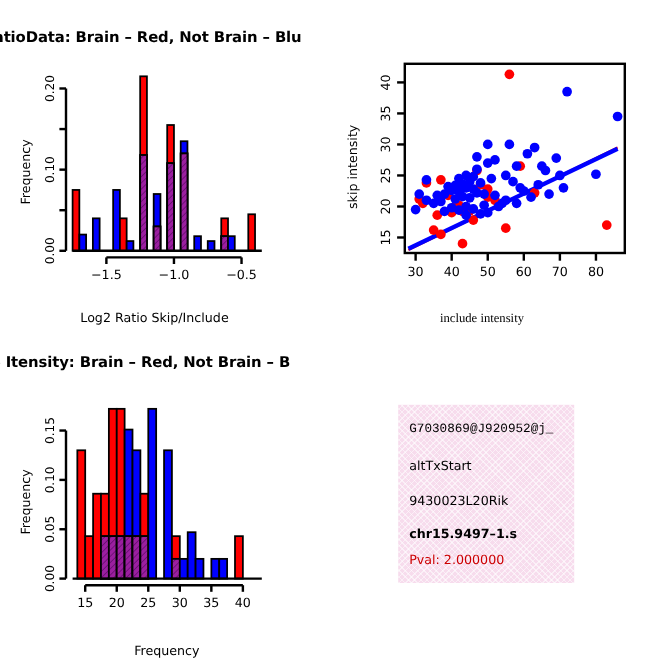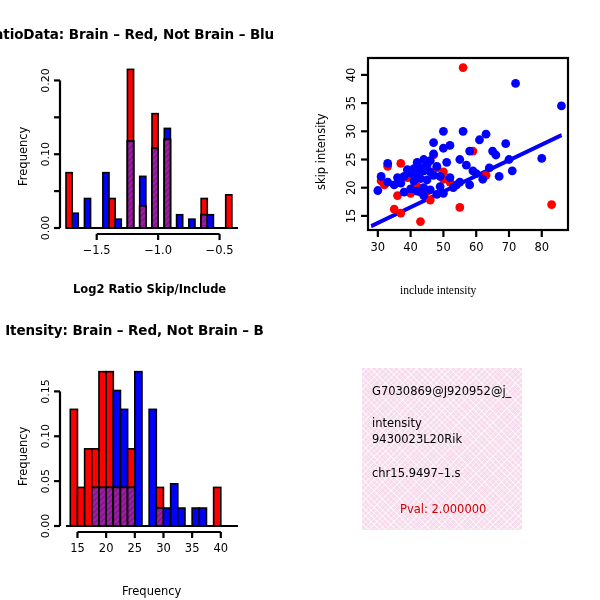--- a/index.html
+++ b/index.html
@@ -8,31 +8,31 @@
   .panel{position:absolute;}
   .title{font-weight:bold;font-size:13.5px;white-space:nowrap;letter-spacing:-0.1px;}
   .axlabel{font-size:11.5px;white-space:nowrap;}
   .rot{transform:rotate(-90deg);transform-origin:left top;white-space:nowrap;}
   svg{display:block;overflow:visible;}
   .infobox{position:absolute;background-color:#f7dced;
      background-image:repeating-linear-gradient(45deg,rgba(255,255,255,.55) 0 1px,rgba(0,0,0,0) 1px 4px),
                       repeating-linear-gradient(-45deg,rgba(255,255,255,.55) 0 1px,rgba(0,0,0,0) 1px 4px);
      overflow:hidden;}
   .infoline{font-size:11.5px;white-space:nowrap;color:#000;}
-  .infoline.pval{color:#cc0000;margin-left:28px;}
+  .infoline.pval{color:#cc0000;}
 </style>
 </head>
 <body>
 
 <div>
 
   <div class="panel" style="left:0;top:0;width:300px;height:300px;">
     <div class="title" style="position:absolute;left:-16px;top:26px;">RatioData: Brain – Red, Not Brain – Blu</div>
     <div class="rot axlabel" style="position:absolute;left:16px;top:186px;">Frequency</div>
-    <div class="axlabel" style="position:absolute;left:73px;top:282px;font-weight:bold;">Log2 Ratio Skip/Include</div>
+    <div class="axlabel" style="position:absolute;left:73px;top:282px;">Log2 Ratio Skip/Include</div>
     <svg width="300" height="300" style="position:absolute;left:0;top:0;" viewBox="0 0 300 300">
       <g id="rh-plot">
           <rect x="66" y="172.66666666666669" width="6.142857142857153" height="55.333333333333314" fill="#FF0000" stroke="#000" stroke-width="1.6"></rect>
           <rect x="72.14285714285715" y="213.24444444444444" width="6.142857142857139" height="14.75555555555556" fill="#0000FF" stroke="#000" stroke-width="1.6"></rect>
           <rect x="84.42857142857142" y="198.48888888888888" width="6.142857142857153" height="29.51111111111112" fill="#0000FF" stroke="#000" stroke-width="1.6"></rect>
           <rect x="102.85714285714286" y="172.66666666666669" width="6.142857142857139" height="55.333333333333314" fill="#0000FF" stroke="#000" stroke-width="1.6"></rect>
           <rect x="109" y="198.48888888888888" width="6.142857142857167" height="29.51111111111112" fill="#FF0000" stroke="#000" stroke-width="1.6"></rect>
           <rect x="115.14285714285714" y="219.14666666666668" width="6.142857142857139" height="8.853333333333325" fill="#0000FF" stroke="#000" stroke-width="1.6"></rect>
           <rect x="127.42857142857143" y="69.3777777777778" width="6.142857142857153" height="158.6222222222222" fill="#FF0000" stroke="#000" stroke-width="1.6"></rect>
           <rect x="127.42857142857143" y="140.94222222222223" width="6.142857142857153" height="87.05777777777777" fill="#0000FF" stroke="#000" stroke-width="1.6"></rect>
@@ -278,21 +278,21 @@
           <pattern id="ih-plot-hatch" width="4" height="4" patternUnits="userSpaceOnUse" patternTransform="rotate(45)">
             <rect width="4" height="4" fill="#9B1FA0"></rect>
             <line x1="0" y1="0" x2="0" y2="4" stroke="#6b0f75" stroke-width="1.6"></line>
           </pattern>
         </defs>
       </svg>
   </div>
 
   <div class="panel" style="left:300px;top:300px;width:300px;height:300px;">
     <div class="infobox" style="left:62px;top:68px;width:160px;height:162px;">
-      <div class="infoline" style="position:absolute;left:10px;top:16px;">G7030869@J920952@j_</div>
-      <div class="infoline" style="position:absolute;left:10px;top:48px;">intensity</div>
-      <div class="infoline" style="position:absolute;left:10px;top:64px;">9430023L20Rik</div>
-      <div class="infoline" style="position:absolute;left:10px;top:98px;">chr15.9497–1.s</div>
+      <div class="infoline" style="position:absolute;left:10px;top:16px;font-family:Liberation Mono, monospace;">G7030869@J920952@j_</div>
+      <div class="infoline" style="position:absolute;left:10px;top:48px;">altTxStart</div>
+      <div class="infoline" style="position:absolute;left:10px;top:80px;">9430023L20Rik</div>
+      <div class="infoline" style="position:absolute;left:10px;top:110px;font-weight:bold;">chr15.9497–1.s</div>
       <div class="infoline pval" style="position:absolute;left:10px;top:134px;">Pval: 2.000000</div>
     </div>
   </div>
 
 </div>
 
 </body></html>

